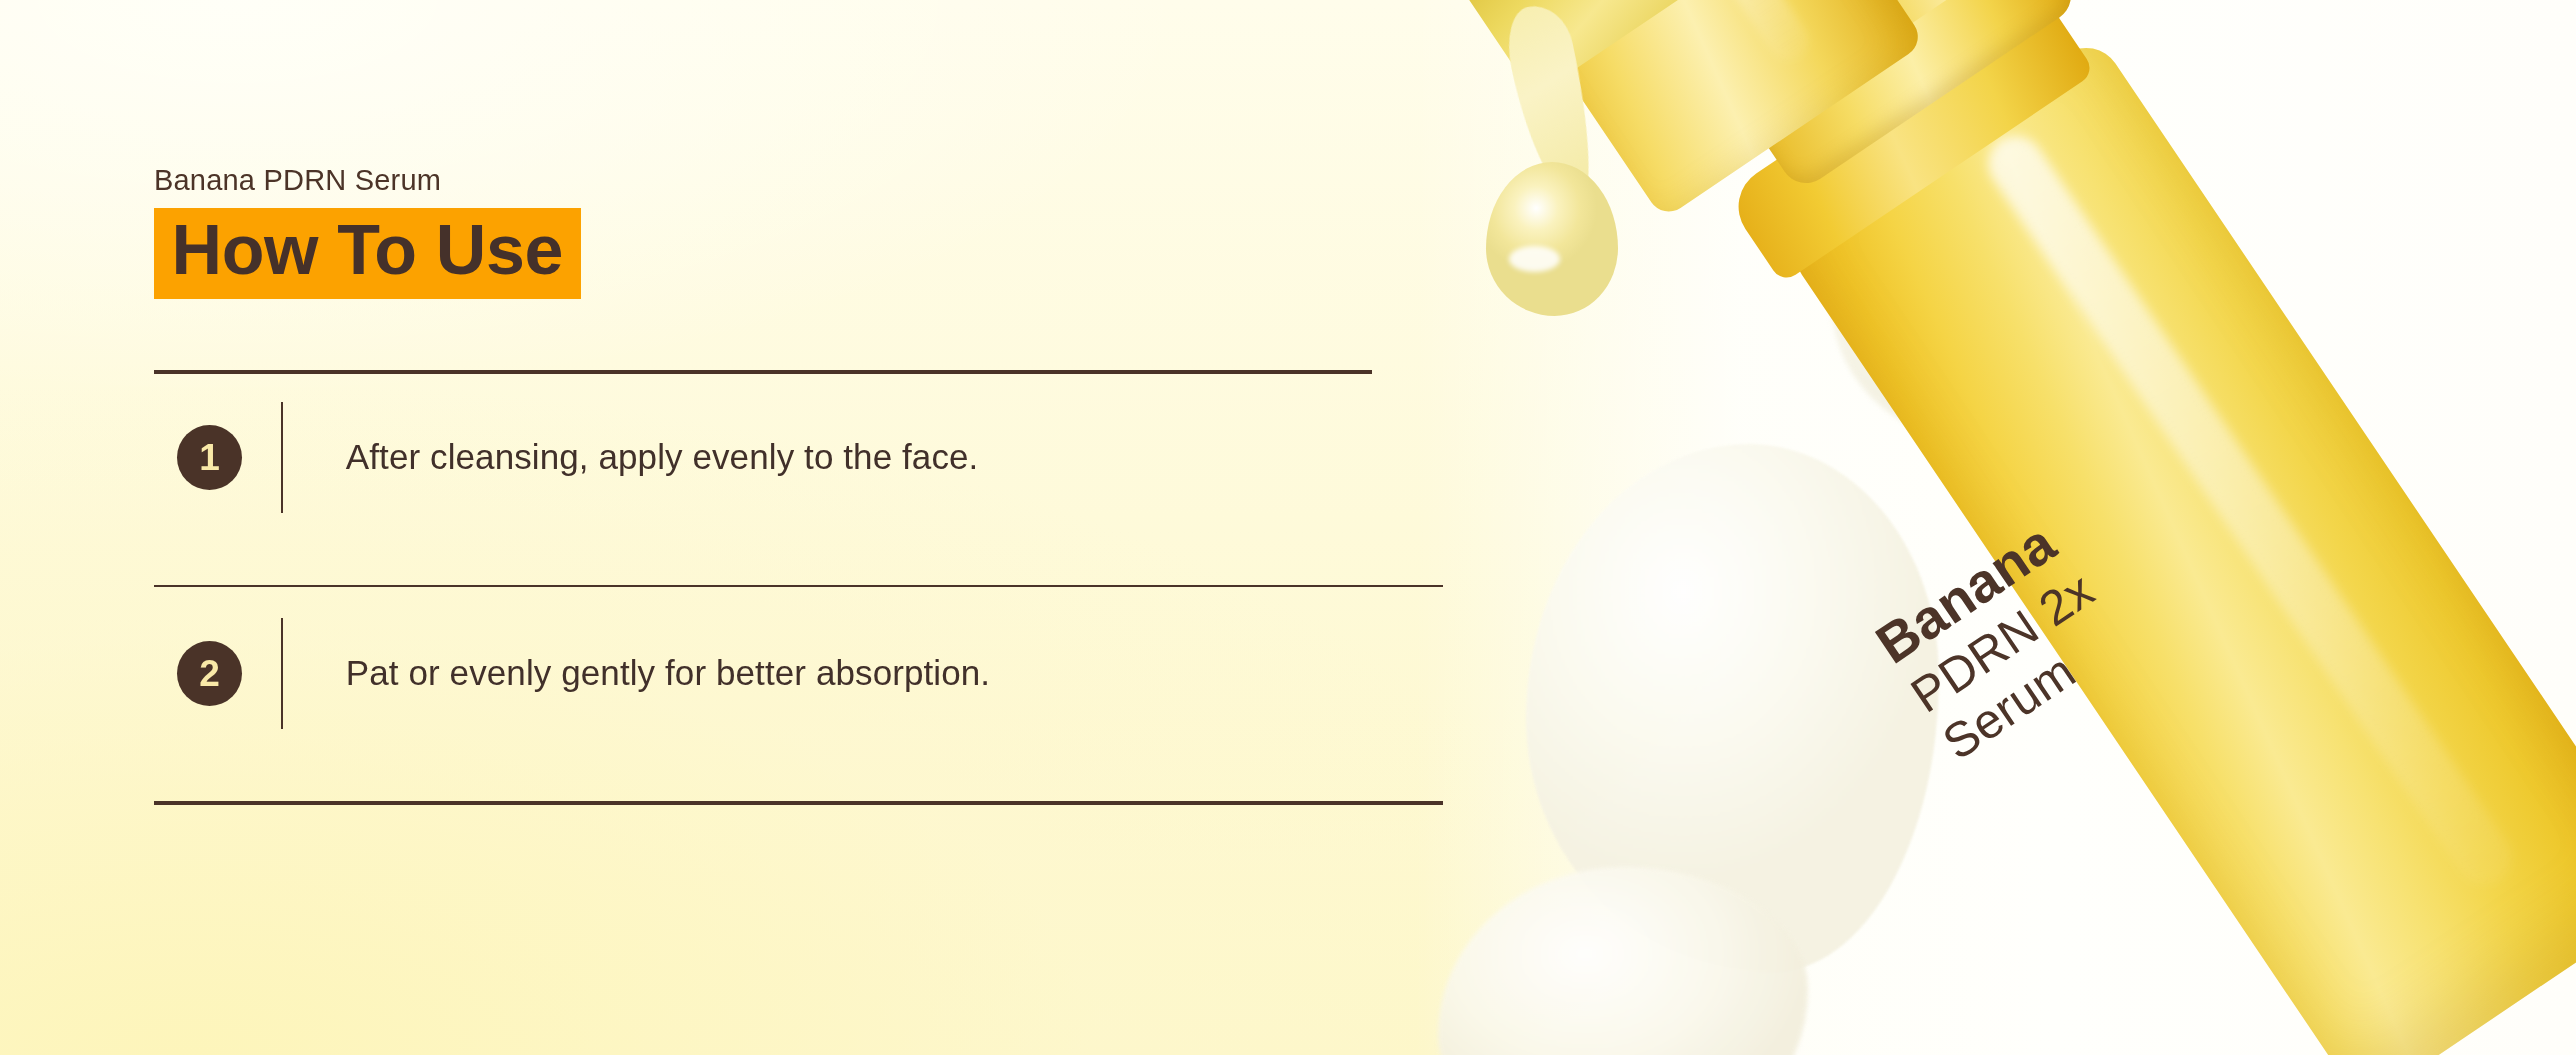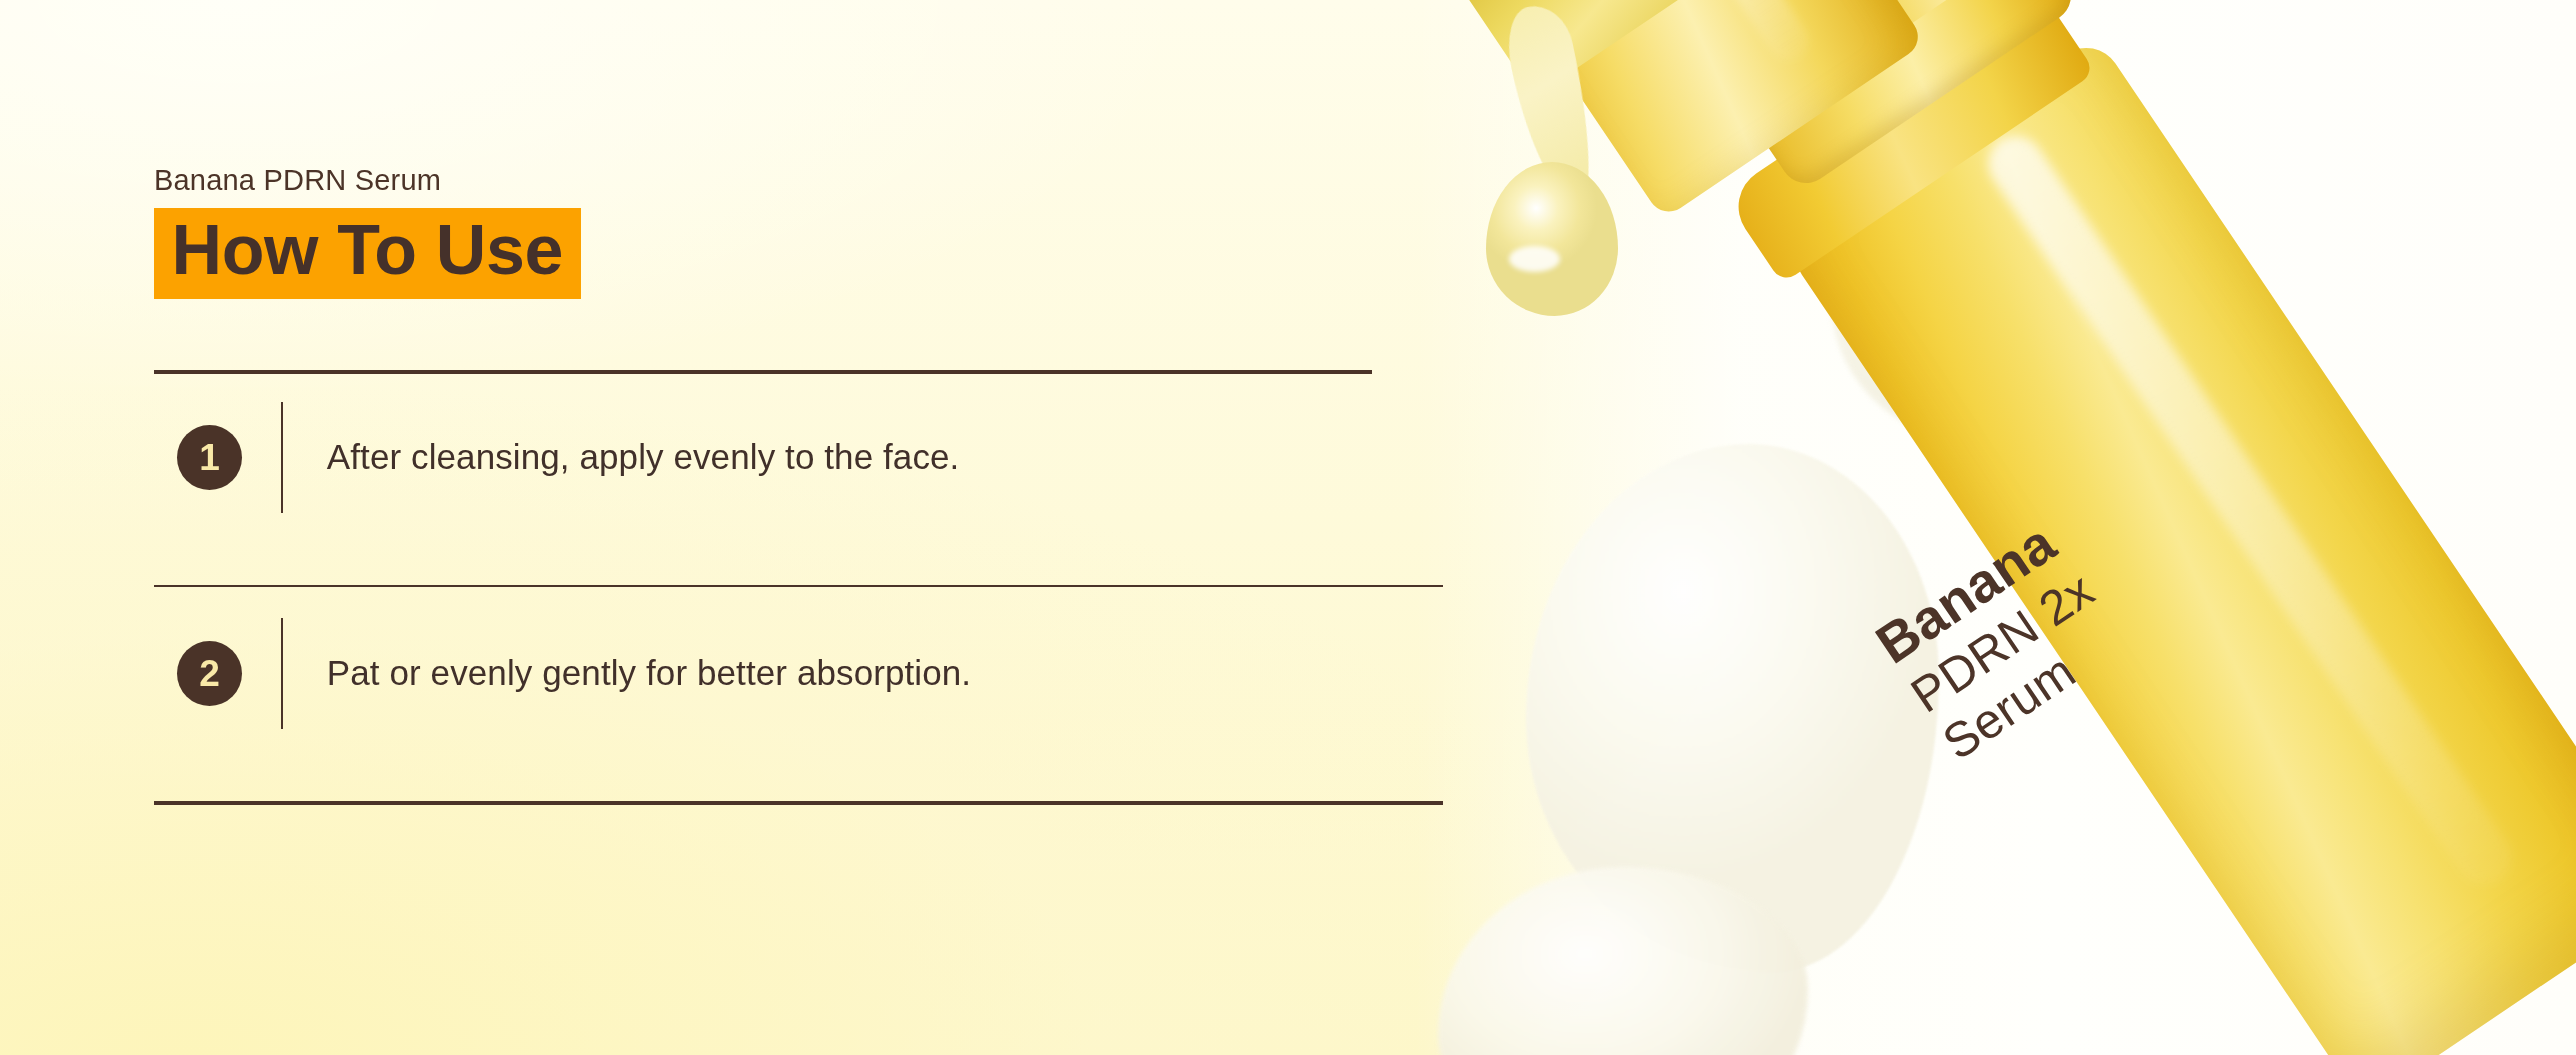--- a/index.html
+++ b/index.html
@@ -164,21 +164,21 @@
   .badge{
     width:65px;height:65px;border-radius:50%;
     background:#4A3328; color:#F9E9A8;
     display:flex;align-items:center;justify-content:center;
     font-size:37px;font-weight:600;line-height:1;
     margin-left:23px;
     flex:0 0 auto;
   }
   .vrule{width:1.8px;height:111px;background:#4A3328;margin-left:39px;flex:0 0 auto;}
   .step-text{
-    margin-left:44px; font-size:35px; font-weight:400; color:#41302A;
+    margin-left:63px; font-size:35px; font-weight:400; color:#41302A;
     letter-spacing:0.1px; white-space:nowrap;
   }
 </style>
 </head>
 <body>
 
 <div id="banner">
 
   <div class="bg-left-warm"></div>
   <div class="bg-right-white"></div>

